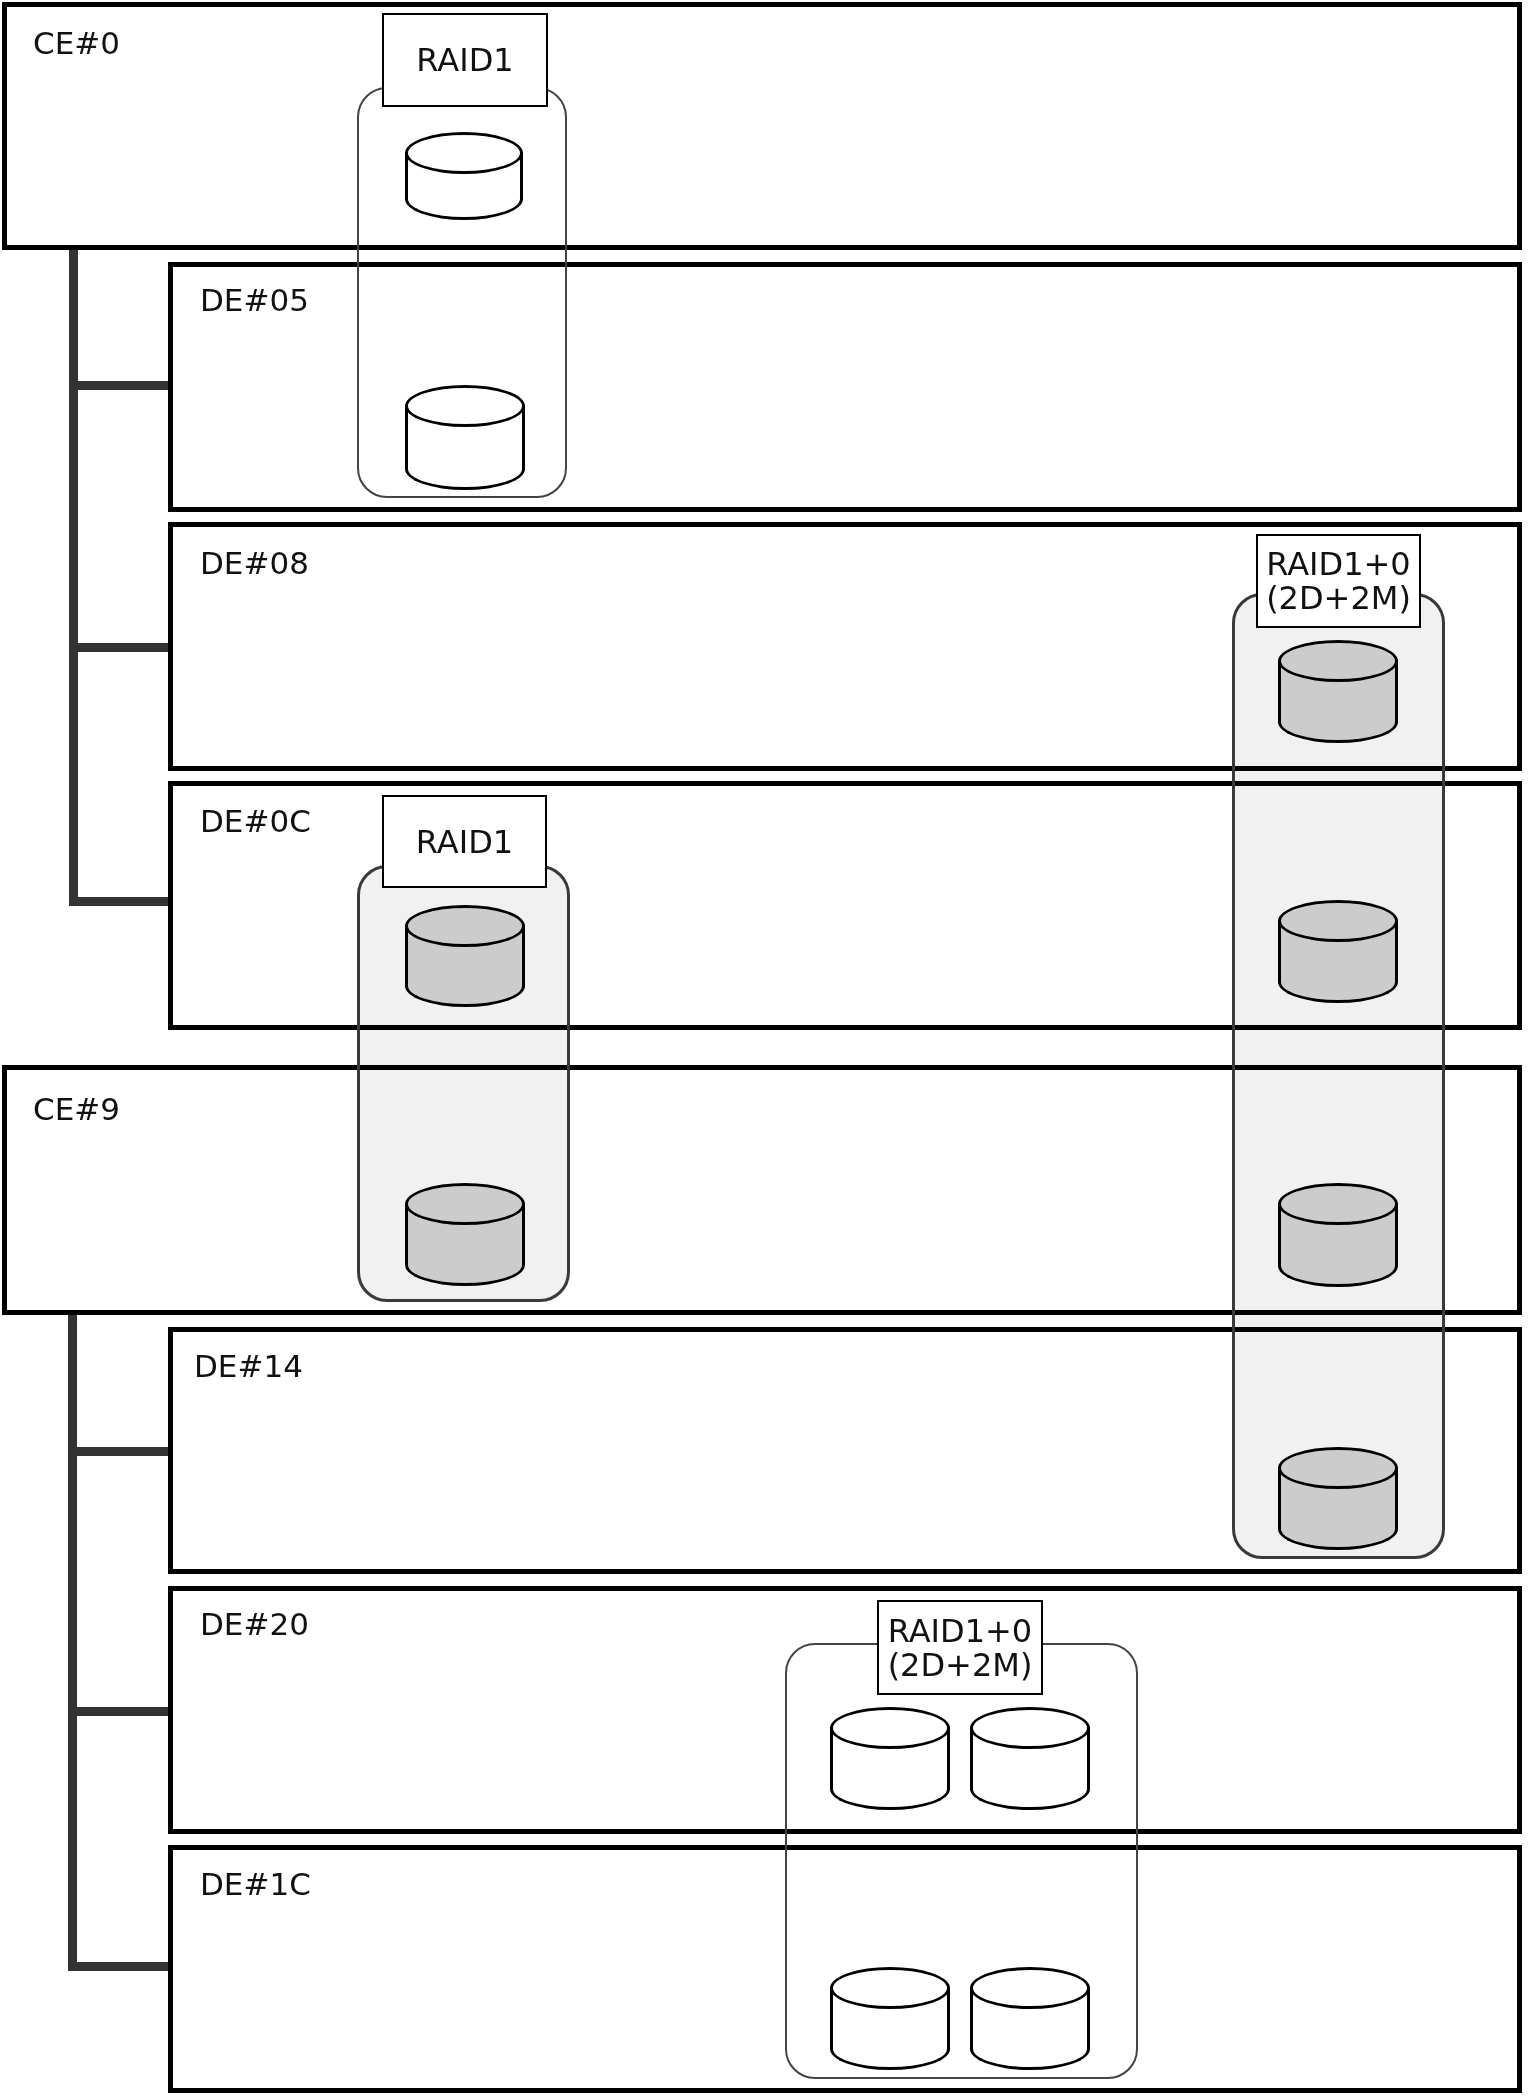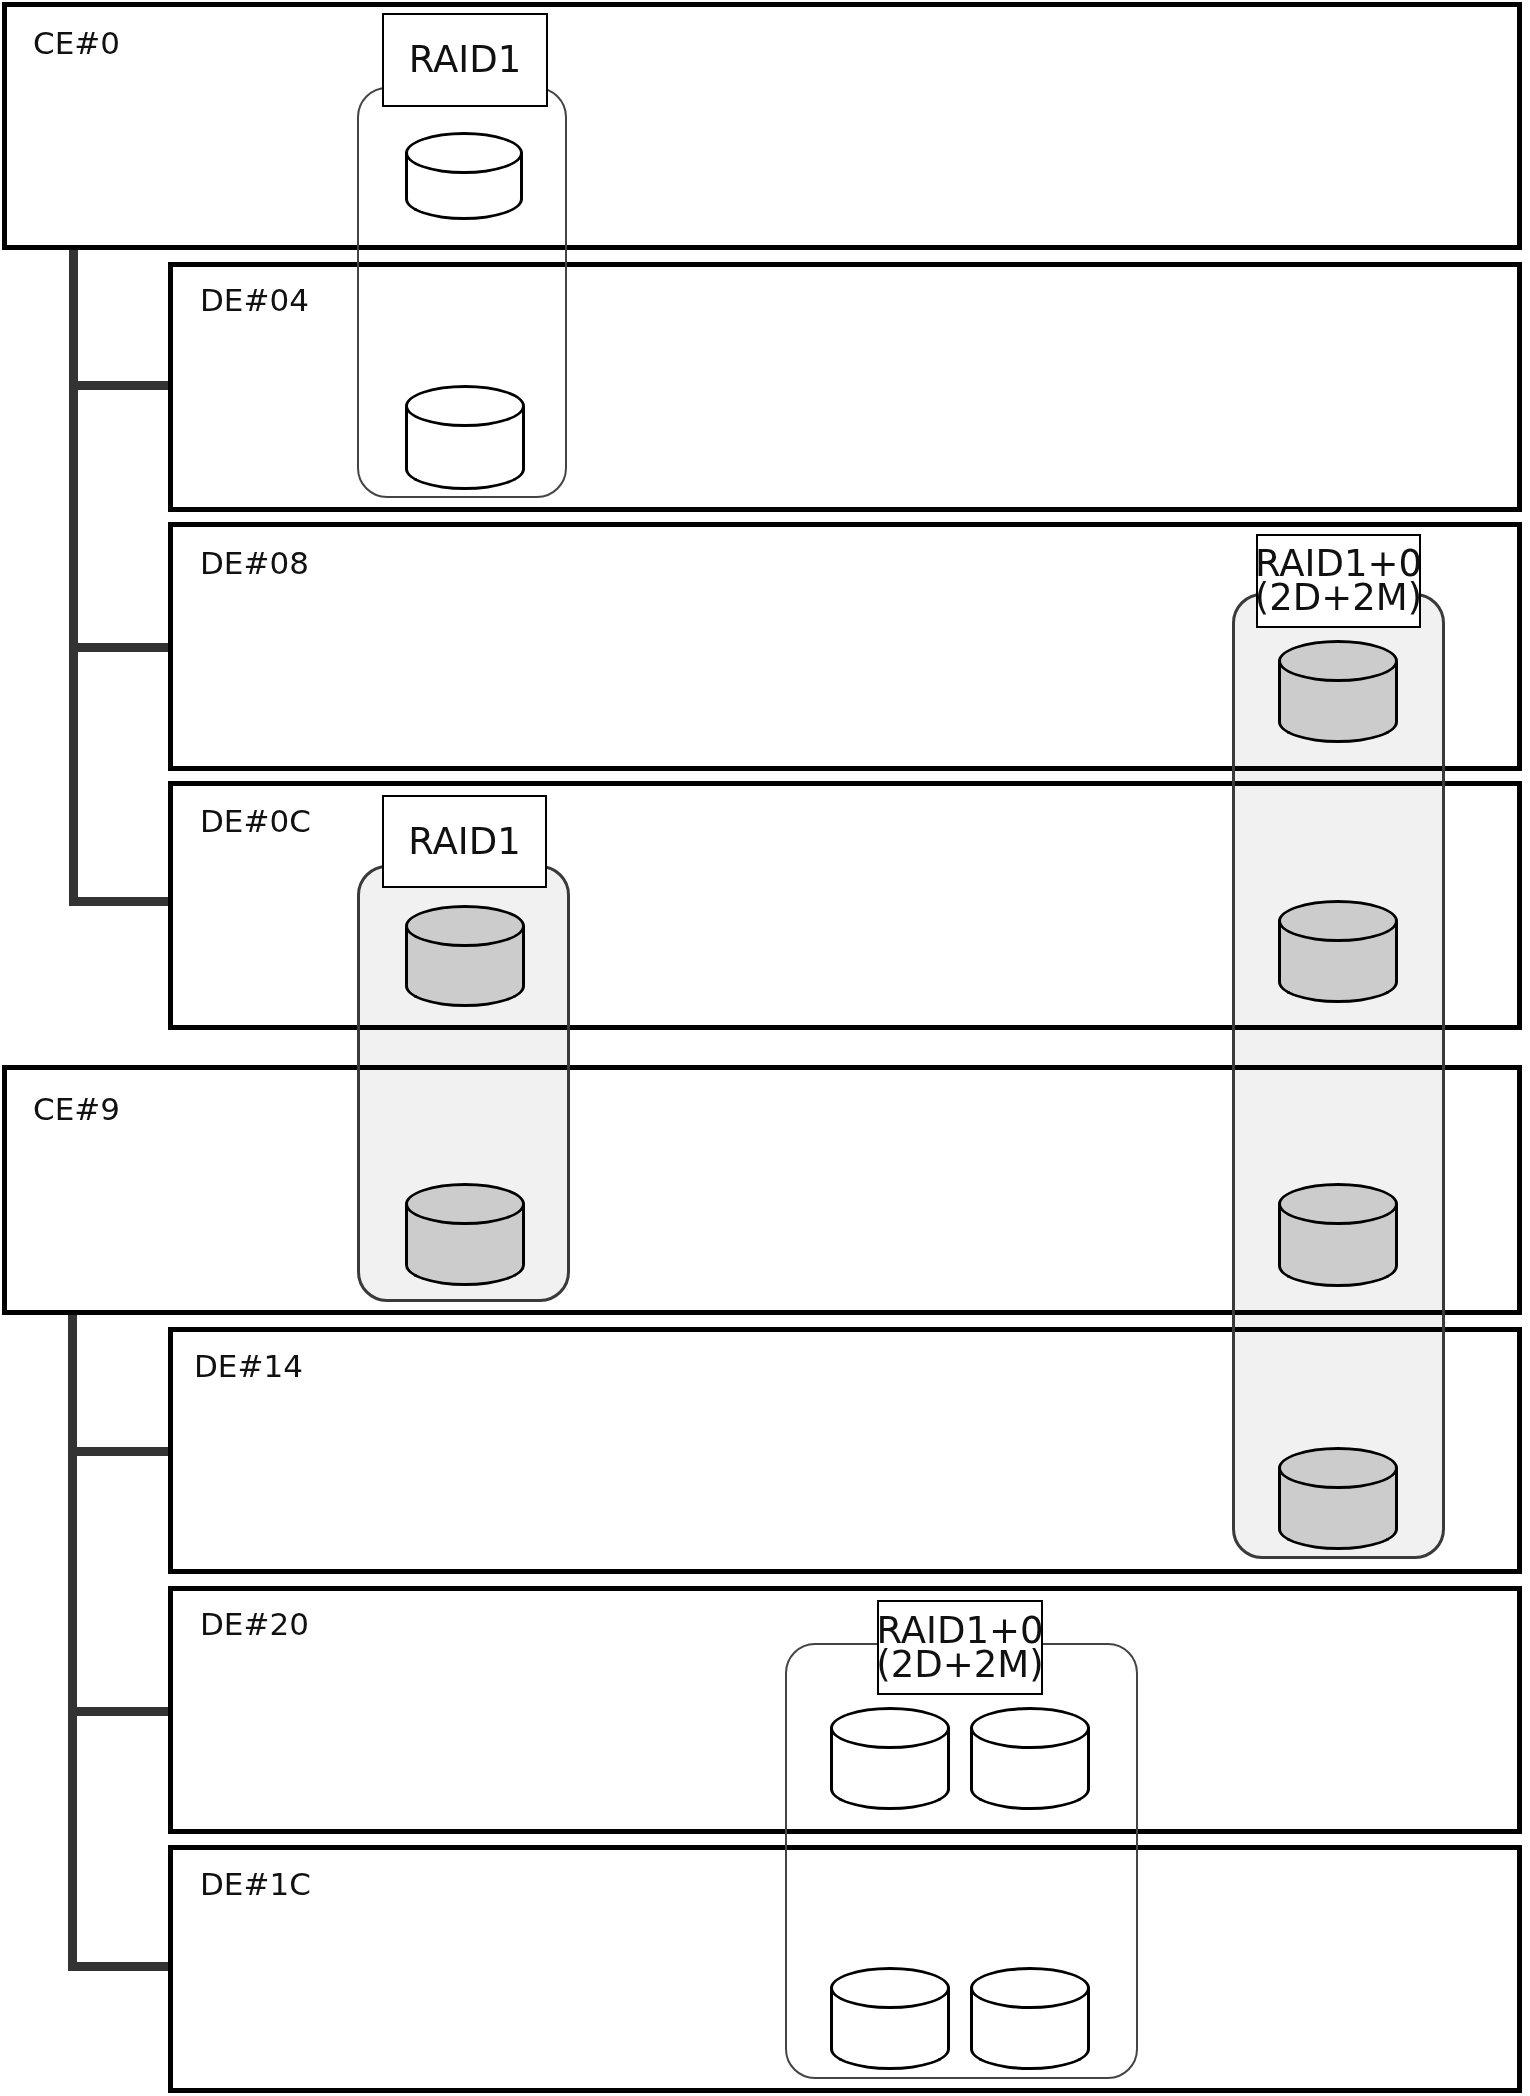--- a/index.html
+++ b/index.html
@@ -12,41 +12,41 @@
   }
   .enclosure{position:absolute;box-sizing:border-box;border:5px solid #000;background:transparent;z-index:2;}
   .enc-label{position:absolute;z-index:3;font-size:31px;line-height:1;color:#111;white-space:nowrap;}
   .conn{position:absolute;z-index:2;}
   .rg-fill{position:absolute;z-index:1;border-radius:30px;}
   .rg-border{position:absolute;box-sizing:border-box;z-index:4;border-radius:30px;background:transparent;}
   .rg-label{
     position:absolute;z-index:5;box-sizing:border-box;
     background:#fff;border:2px solid #f97316;
     display:flex;align-items:center;justify-content:center;text-align:center;
-    font-size:37px;line-height:34px;color:#111;white-space:pre-line;
+    font-size:32px;line-height:34px;color:#111;white-space:pre-line;
   }
   .cyl{position:absolute;z-index:6;}
   .cyl-top{position:absolute;left:0;right:0;top:0;height:42px;box-sizing:border-box;
     border:3px solid #000;border-radius:50%;}
   .cyl-body{position:absolute;left:0;right:0;top:21px;bottom:0;box-sizing:border-box;
     border:3px solid #000;border-top:none;
     border-radius:0 0 50% 50% / 0 0 21px 21px;}
 </style>
 </head>
 <body>
 
 <div id="canvas">
     <div class="rg-fill" style="left: 357px; top: 87px; width: 210px; height: 411px; background: rgb(255, 255, 255);"></div>
     <div class="rg-fill" style="left: 357px; top: 865px; width: 213px; height: 437px; background: rgb(241, 241, 241);"></div>
     <div class="rg-fill" style="left: 1232px; top: 593px; width: 213px; height: 966px; background: rgb(241, 241, 241);"></div>
     <div class="rg-fill" style="left: 785px; top: 1643px; width: 353px; height: 436px; background: rgb(255, 255, 255);"></div>
     <div class="enclosure" style="left: 2px; top: 2px; width: 1520px; height: 248px; border-color: rgb(0, 0, 0);"></div>
     <div class="enc-label" style="left: 33px; top: 28px; color: rgb(17, 17, 17);">CE#0</div>
     <div class="enclosure" style="left: 168px; top: 262px; width: 1354px; height: 250px; border-color: rgb(0, 0, 0);"></div>
-    <div class="enc-label" style="left: 200px; top: 285px; color: rgb(17, 17, 17);">DE#04</div>
+    <div class="enc-label" style="left: 200px; top: 285px; color: rgb(17, 17, 17);">DE#05</div>
     <div class="enclosure" style="left: 168px; top: 522px; width: 1354px; height: 249px; border-color: rgb(0, 0, 0);"></div>
     <div class="enc-label" style="left: 200px; top: 548px; color: rgb(17, 17, 17); text-align: center;">DE#08</div>
     <div class="enclosure" style="left: 168px; top: 781px; width: 1354px; height: 249px; border-color: rgb(0, 0, 0);"></div>
     <div class="enc-label" style="left: 200px; top: 806px; color: rgb(17, 17, 17);">DE#0C</div>
     <div class="enclosure" style="left: 2px; top: 1065px; width: 1520px; height: 250px; border-color: rgb(0, 0, 0);"></div>
     <div class="enc-label" style="left: 33px; top: 1094px; color: rgb(17, 17, 17);">CE#9</div>
     <div class="enclosure" style="left: 168px; top: 1327px; width: 1354px; height: 247px; border-color: rgb(0, 0, 0);"></div>
     <div class="enc-label" style="left: 194px; top: 1351px; color: rgb(17, 17, 17);">DE#14</div>
     <div class="enclosure" style="left: 168px; top: 1586px; width: 1354px; height: 248px; border-color: rgb(0, 0, 0);"></div>
     <div class="enc-label" style="left: 200px; top: 1609px; color: rgb(17, 17, 17);">DE#20</div>

